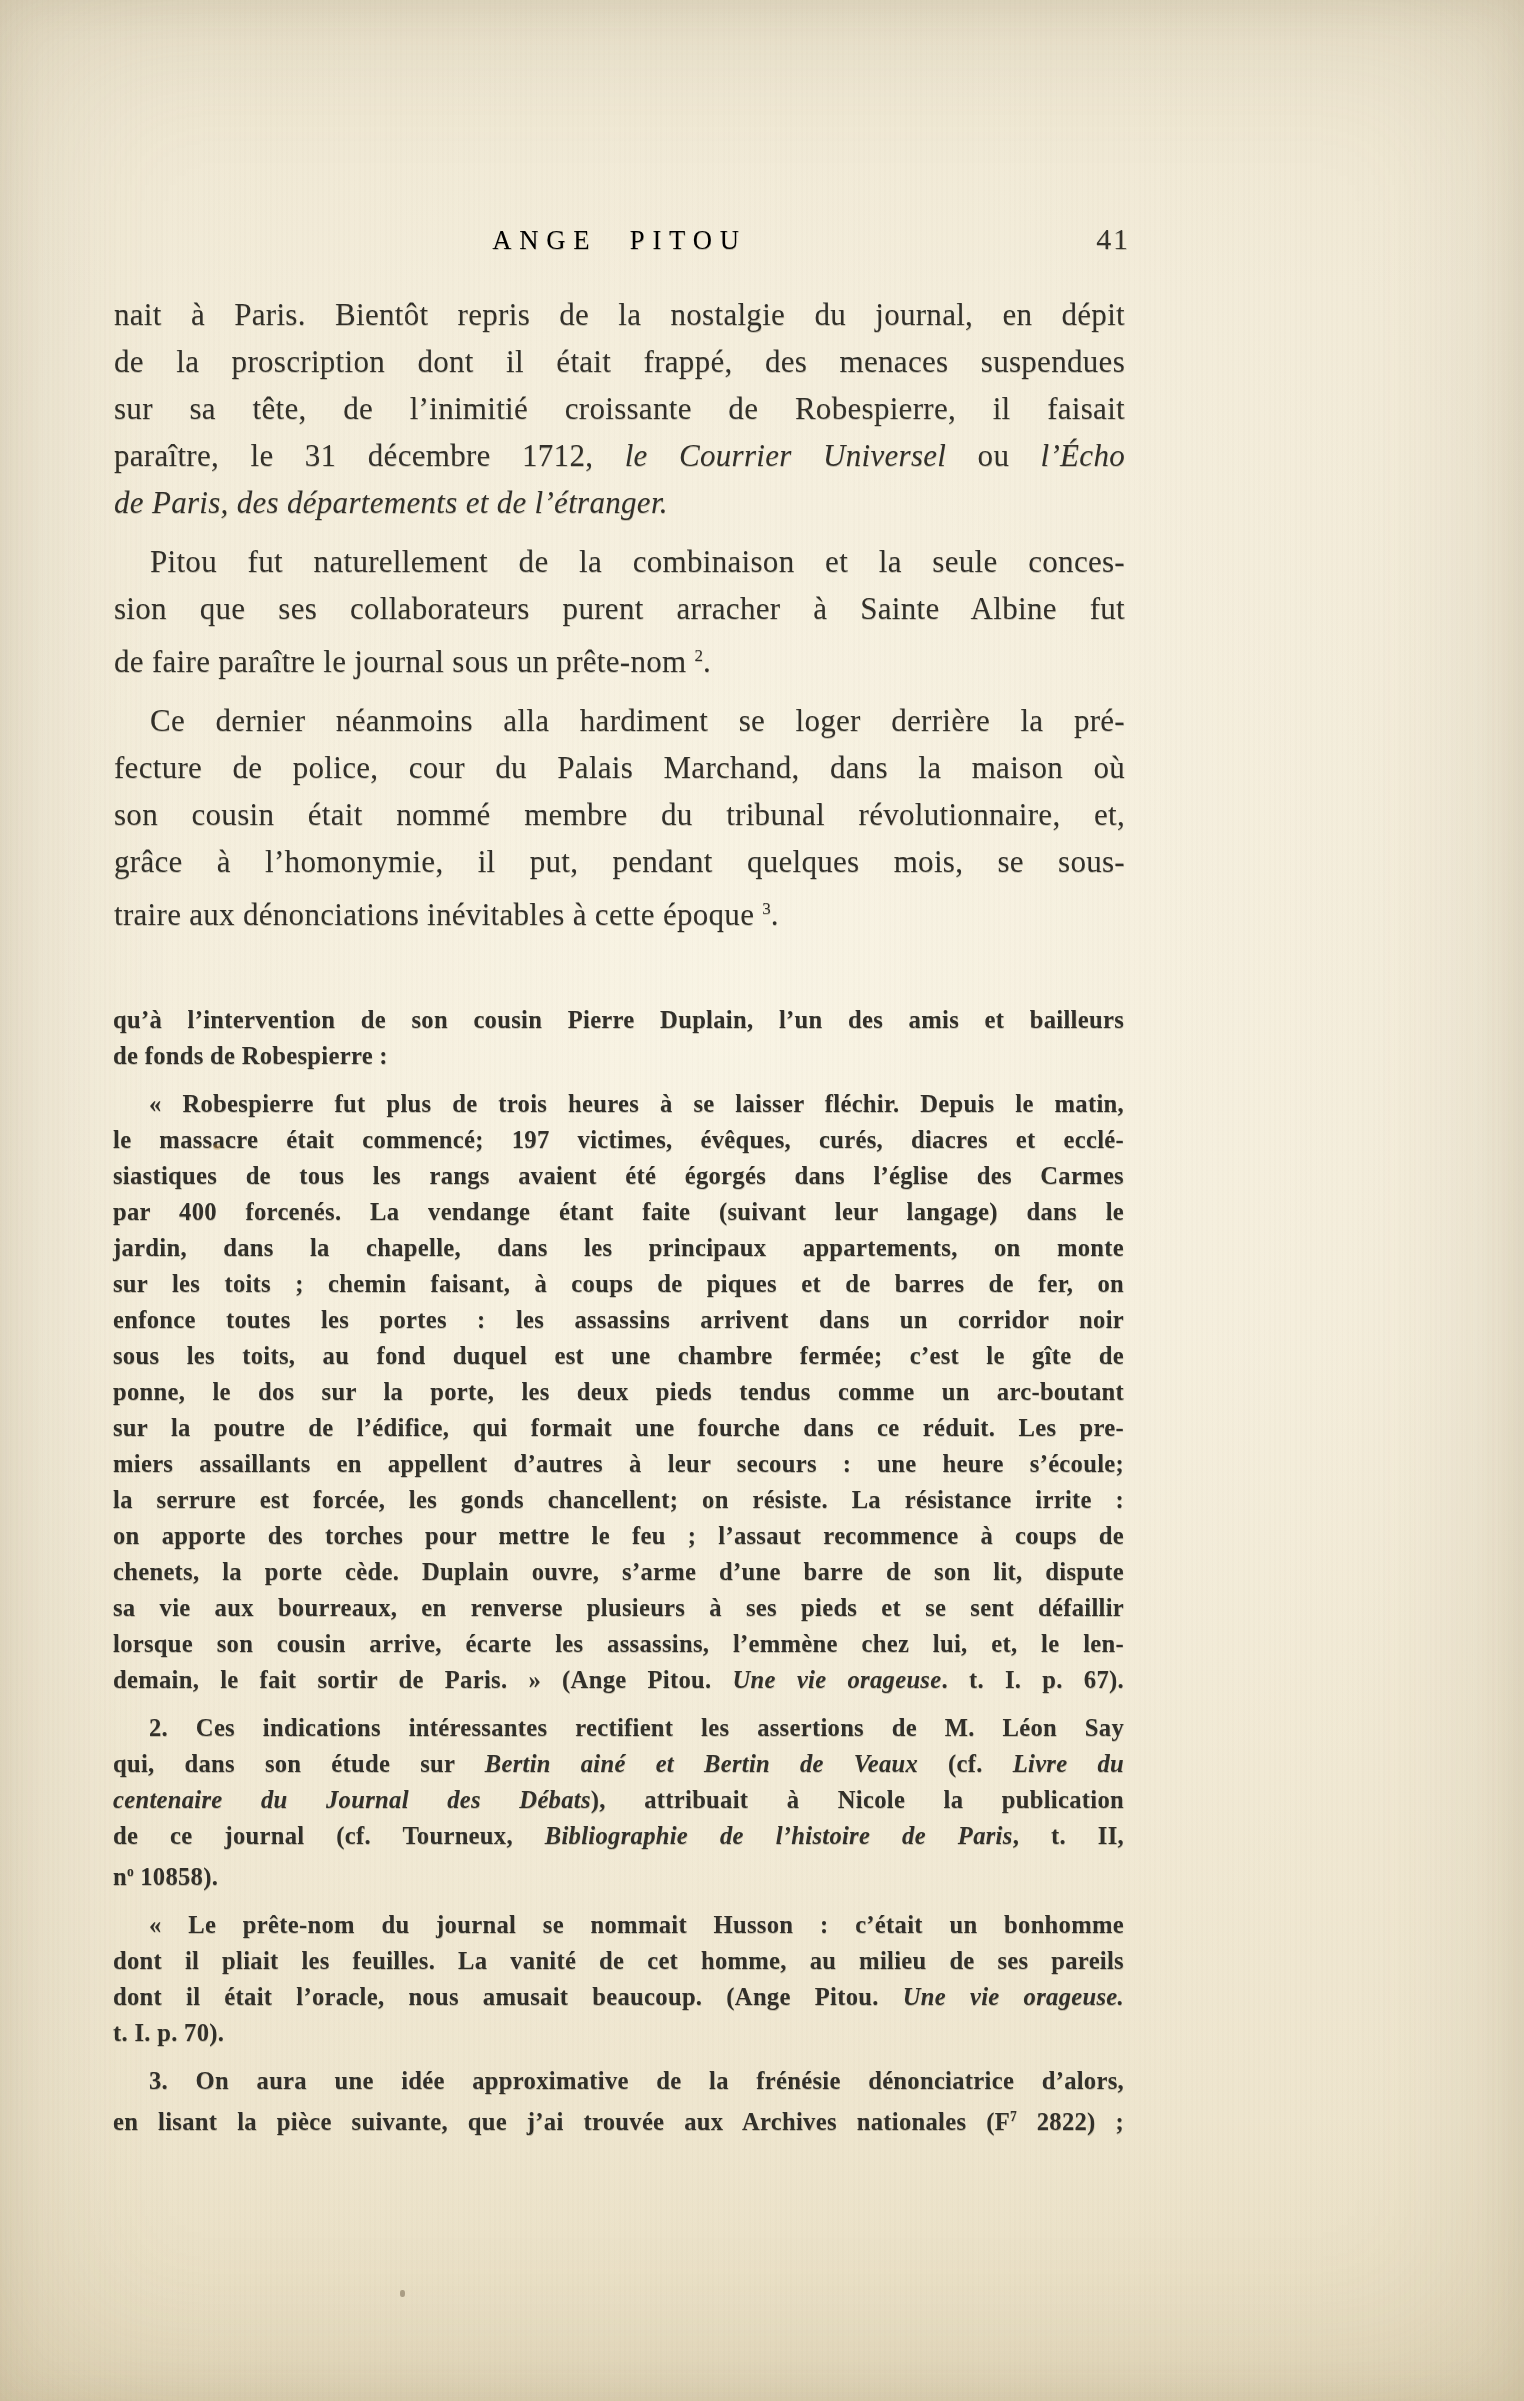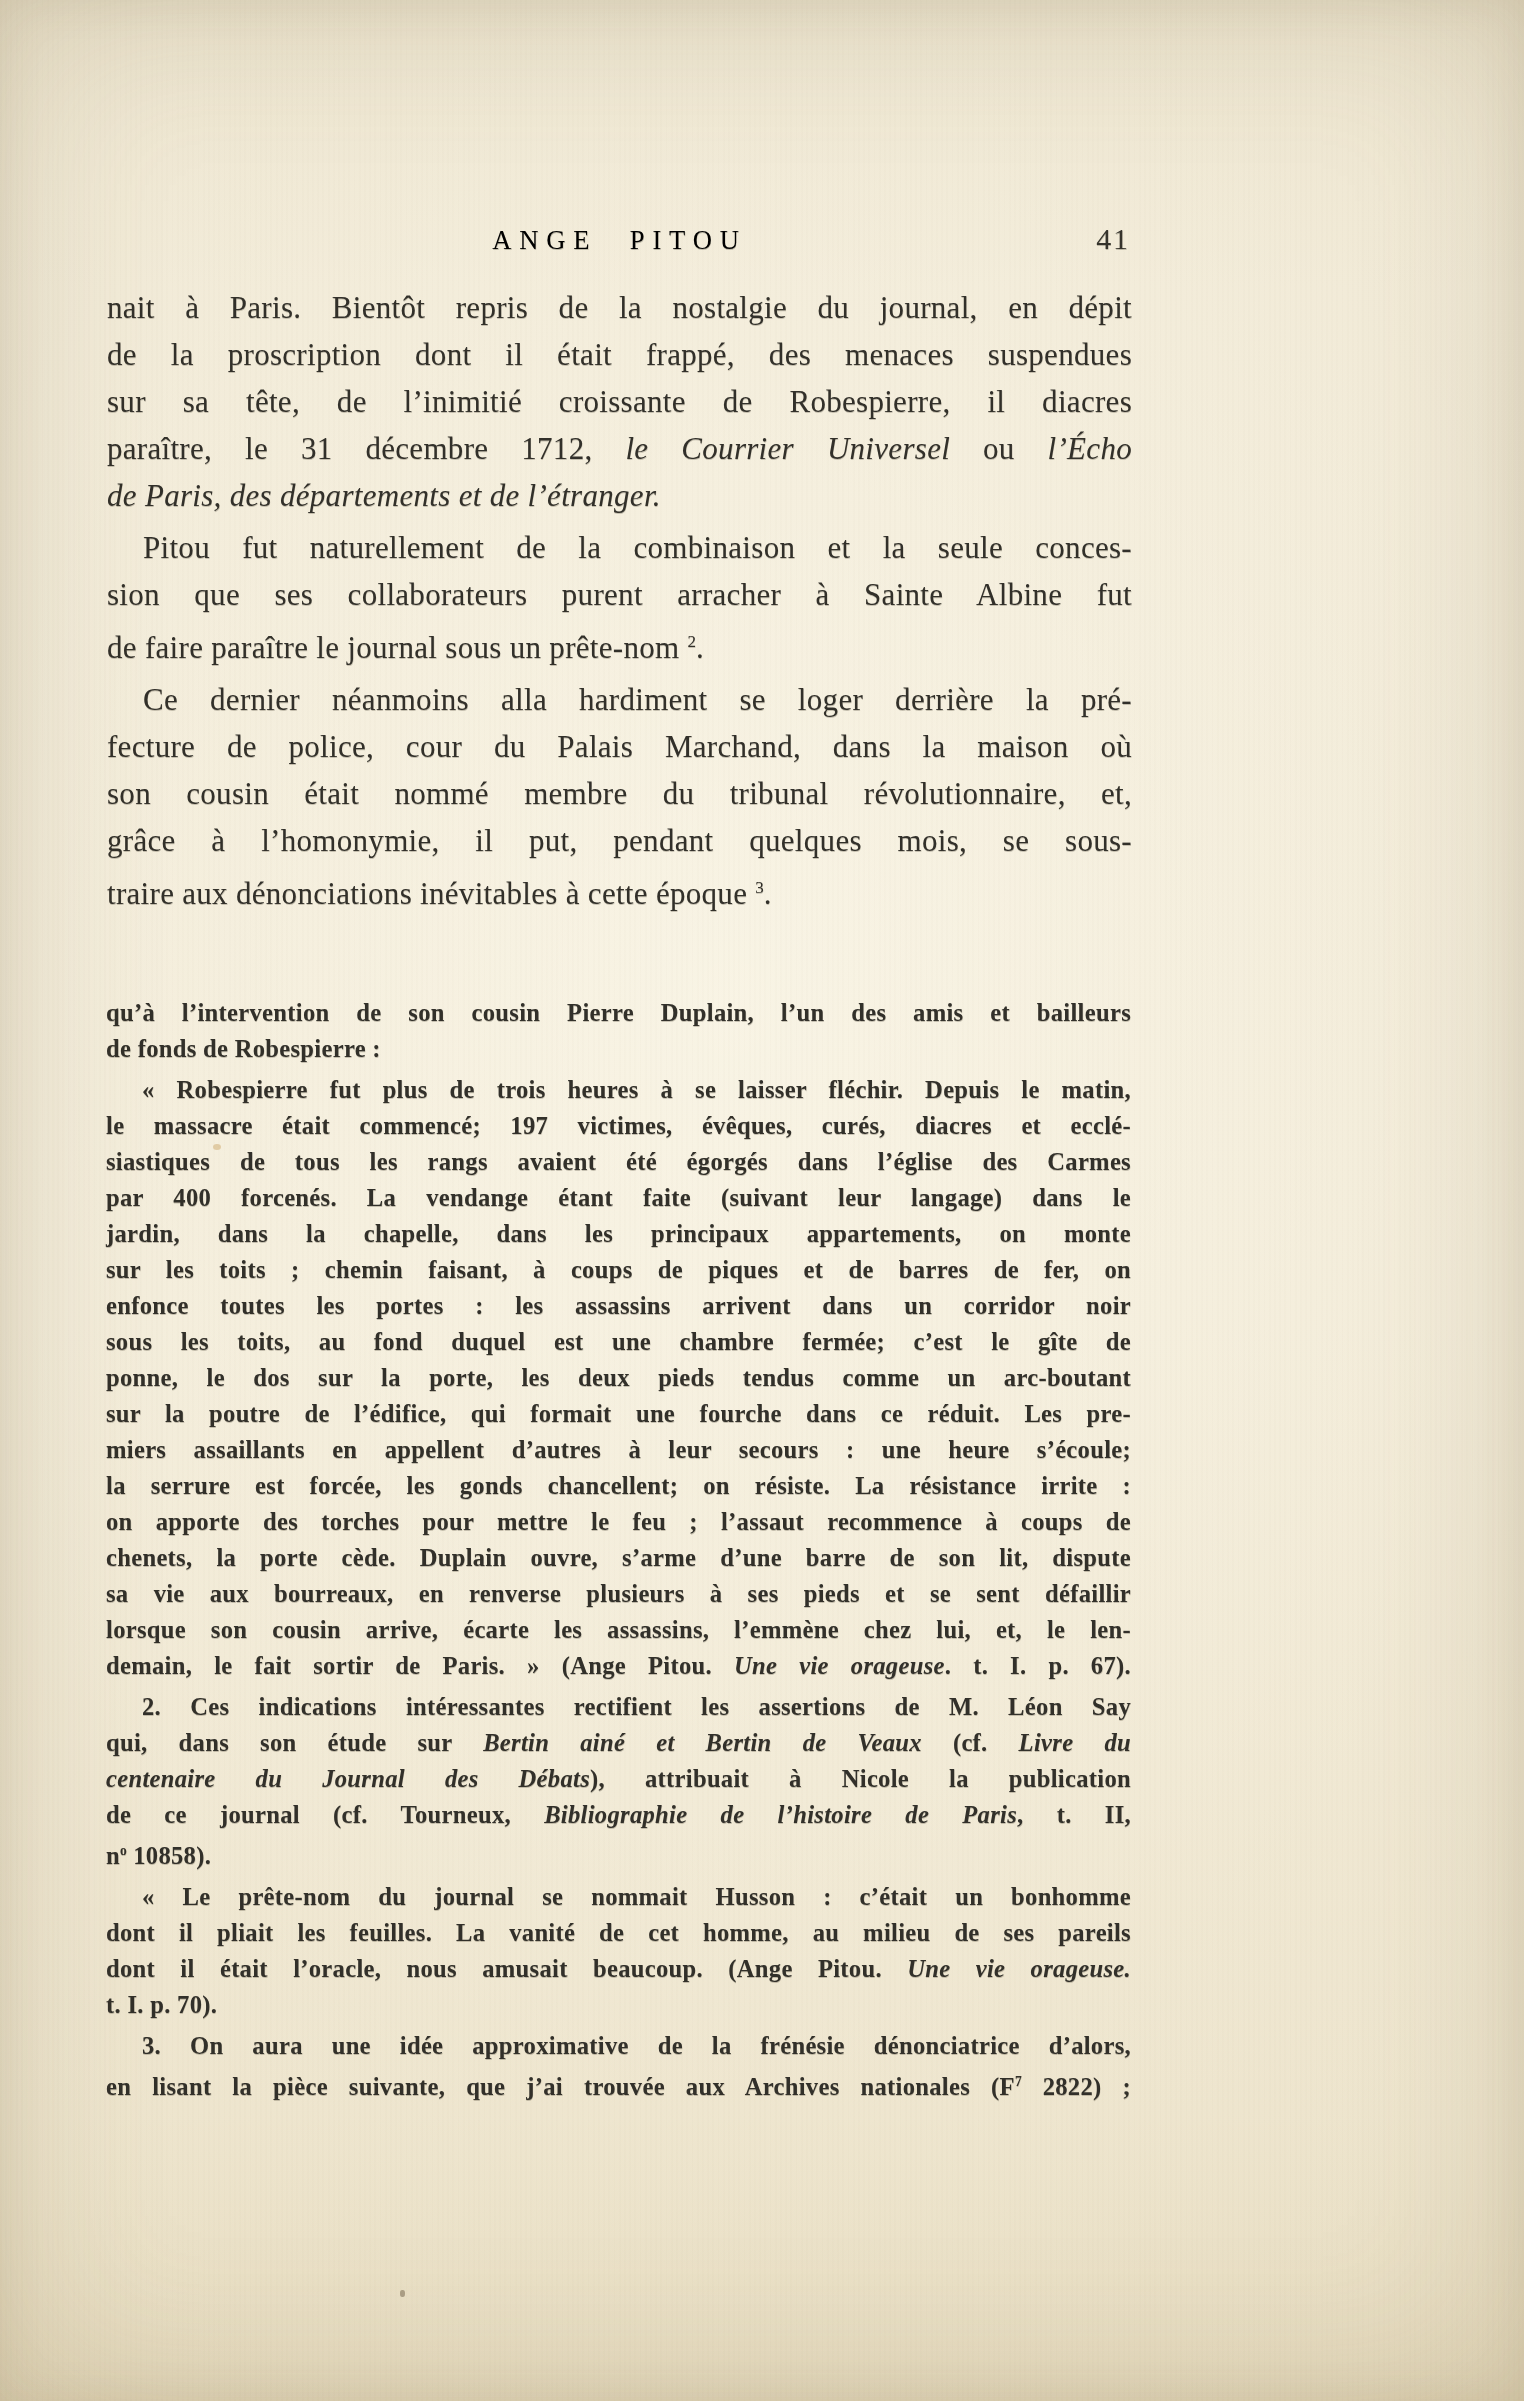--- a/index.html
+++ b/index.html
@@ -39,21 +39,21 @@
   }
   .page-text { text-shadow: 0.3px 0.6px 0.6px rgba(60,55,40,0.26); letter-spacing: 0.3px; }
   .main-block {
     position: absolute; left: 102px; top: 279px; width: 1035px;
     font-size: 31px; line-height: 47px;
   }
   .footnotes-block {
     position: absolute; left: 101px; top: 990px; width: 1035px;
     font-size: 24.6px; line-height: 36px; font-weight: bold;
   }
-  .para { margin: 5px; }
+  .para { margin: 12px; }
   .para.indent > .line:first-child { text-indent: 36px; }
   .line {
     text-align: justify;
     text-align-last: justify;
     -moz-text-align-last: justify;
     white-space: normal;
   }
   .line.last { text-align-last: left; -moz-text-align-last: left; }
   .it { font-style: italic; }
   .sup { font-size: 55%; vertical-align: super; letter-spacing: 0; }
@@ -69,21 +69,21 @@
 
   <div class="running-head">
     <div class="head-title">ANGE PITOU</div>
     <div class="page-num">41</div>
   </div>
 
   <div class="main-block page-text">
       <div class="para">
         <div class="line"><span>nait à Paris. Bientôt repris de la nostalgie du journal, en dépit</span></div>
         <div class="line"><span>de la proscription dont il était frappé, des menaces suspendues</span></div>
-        <div class="line"><span>sur sa tête, de l’inimitié croissante de Robespierre, il diacres</span></div>
+        <div class="line"><span>sur sa tête, de l’inimitié croissante de Robespierre, il faisait</span></div>
         <div class="line"><span>paraître, le 31 décembre 1712, </span><span class="it">le Courrier Universel</span><span> ou </span><span class="it">l’Écho</span></div>
         <div class="line last"><span class="it">de Paris, des départements et de l’étranger.</span></div>
       </div>
       <div class="para indent">
         <div class="line"><span>Pitou fut naturellement de la combinaison et la seule conces-</span></div>
         <div class="line"><span>sion que ses collaborateurs purent arracher à Sainte Albine fut</span></div>
         <div class="line last"><span>de faire paraître le journal sous un prête-nom </span><span class="sup">2</span><span>.</span></div>
       </div>
       <div class="para indent">
         <div class="line"><span>Ce dernier néanmoins alla hardiment se loger derrière la pré-</span></div>

